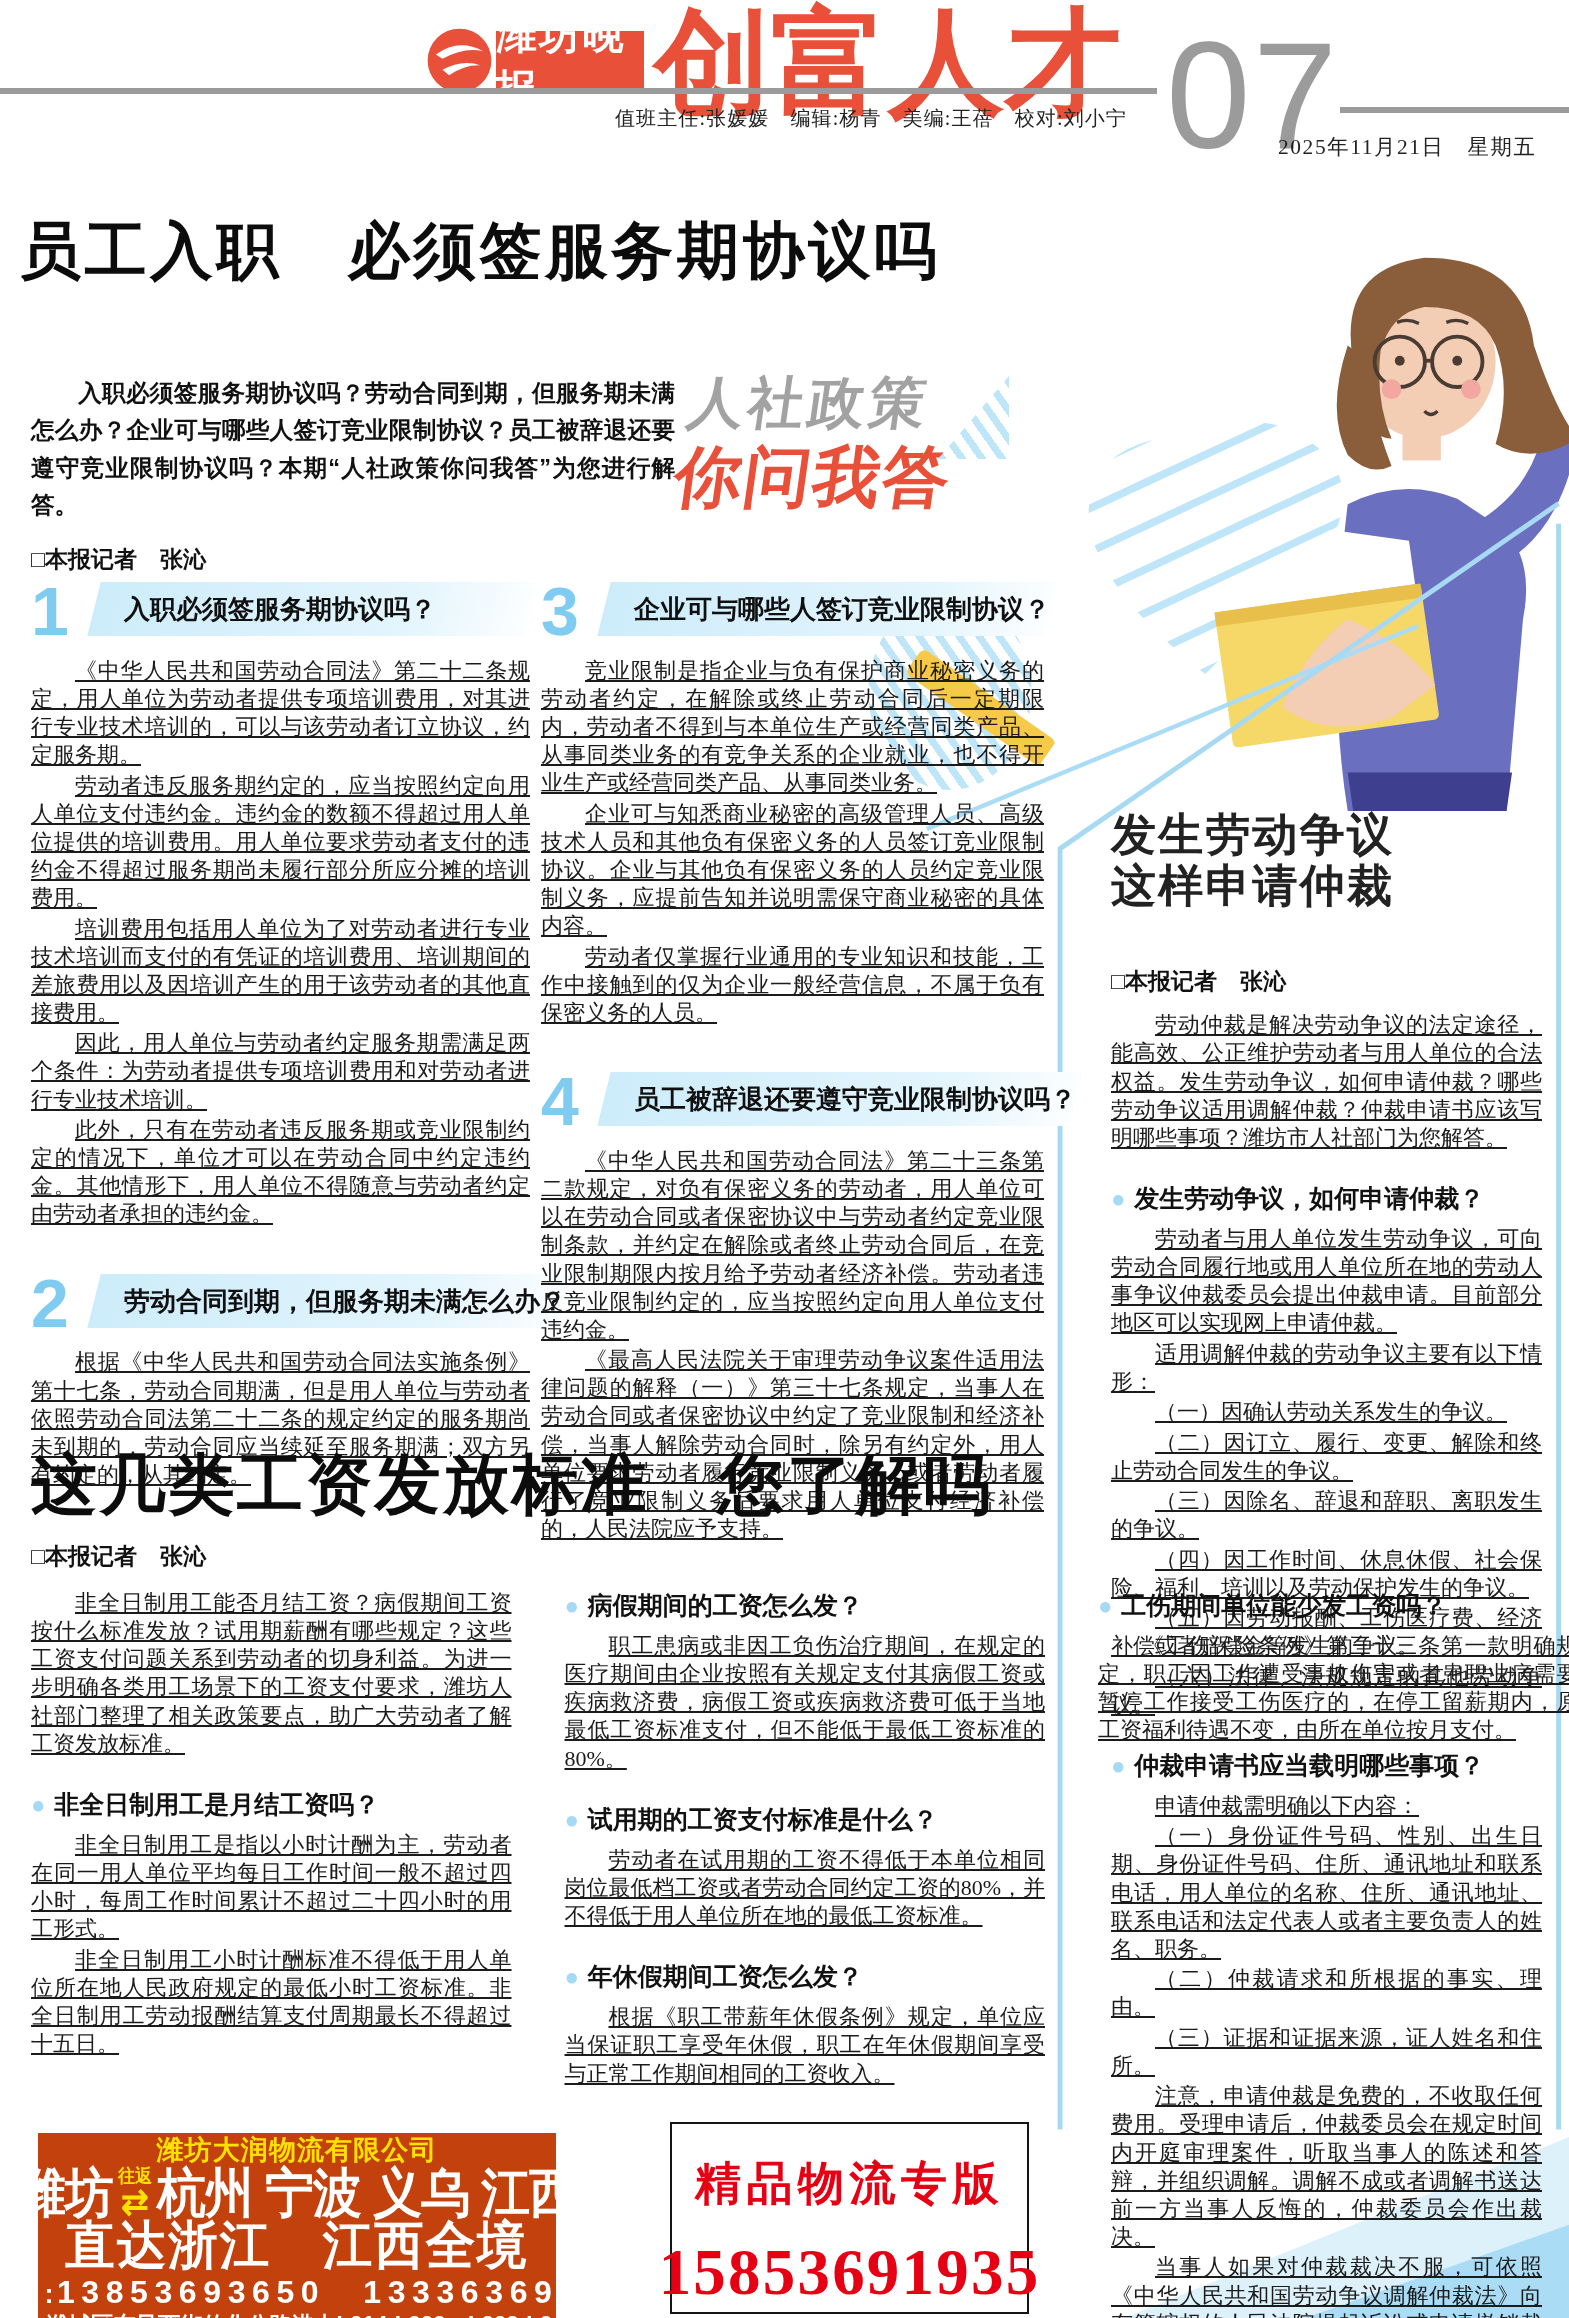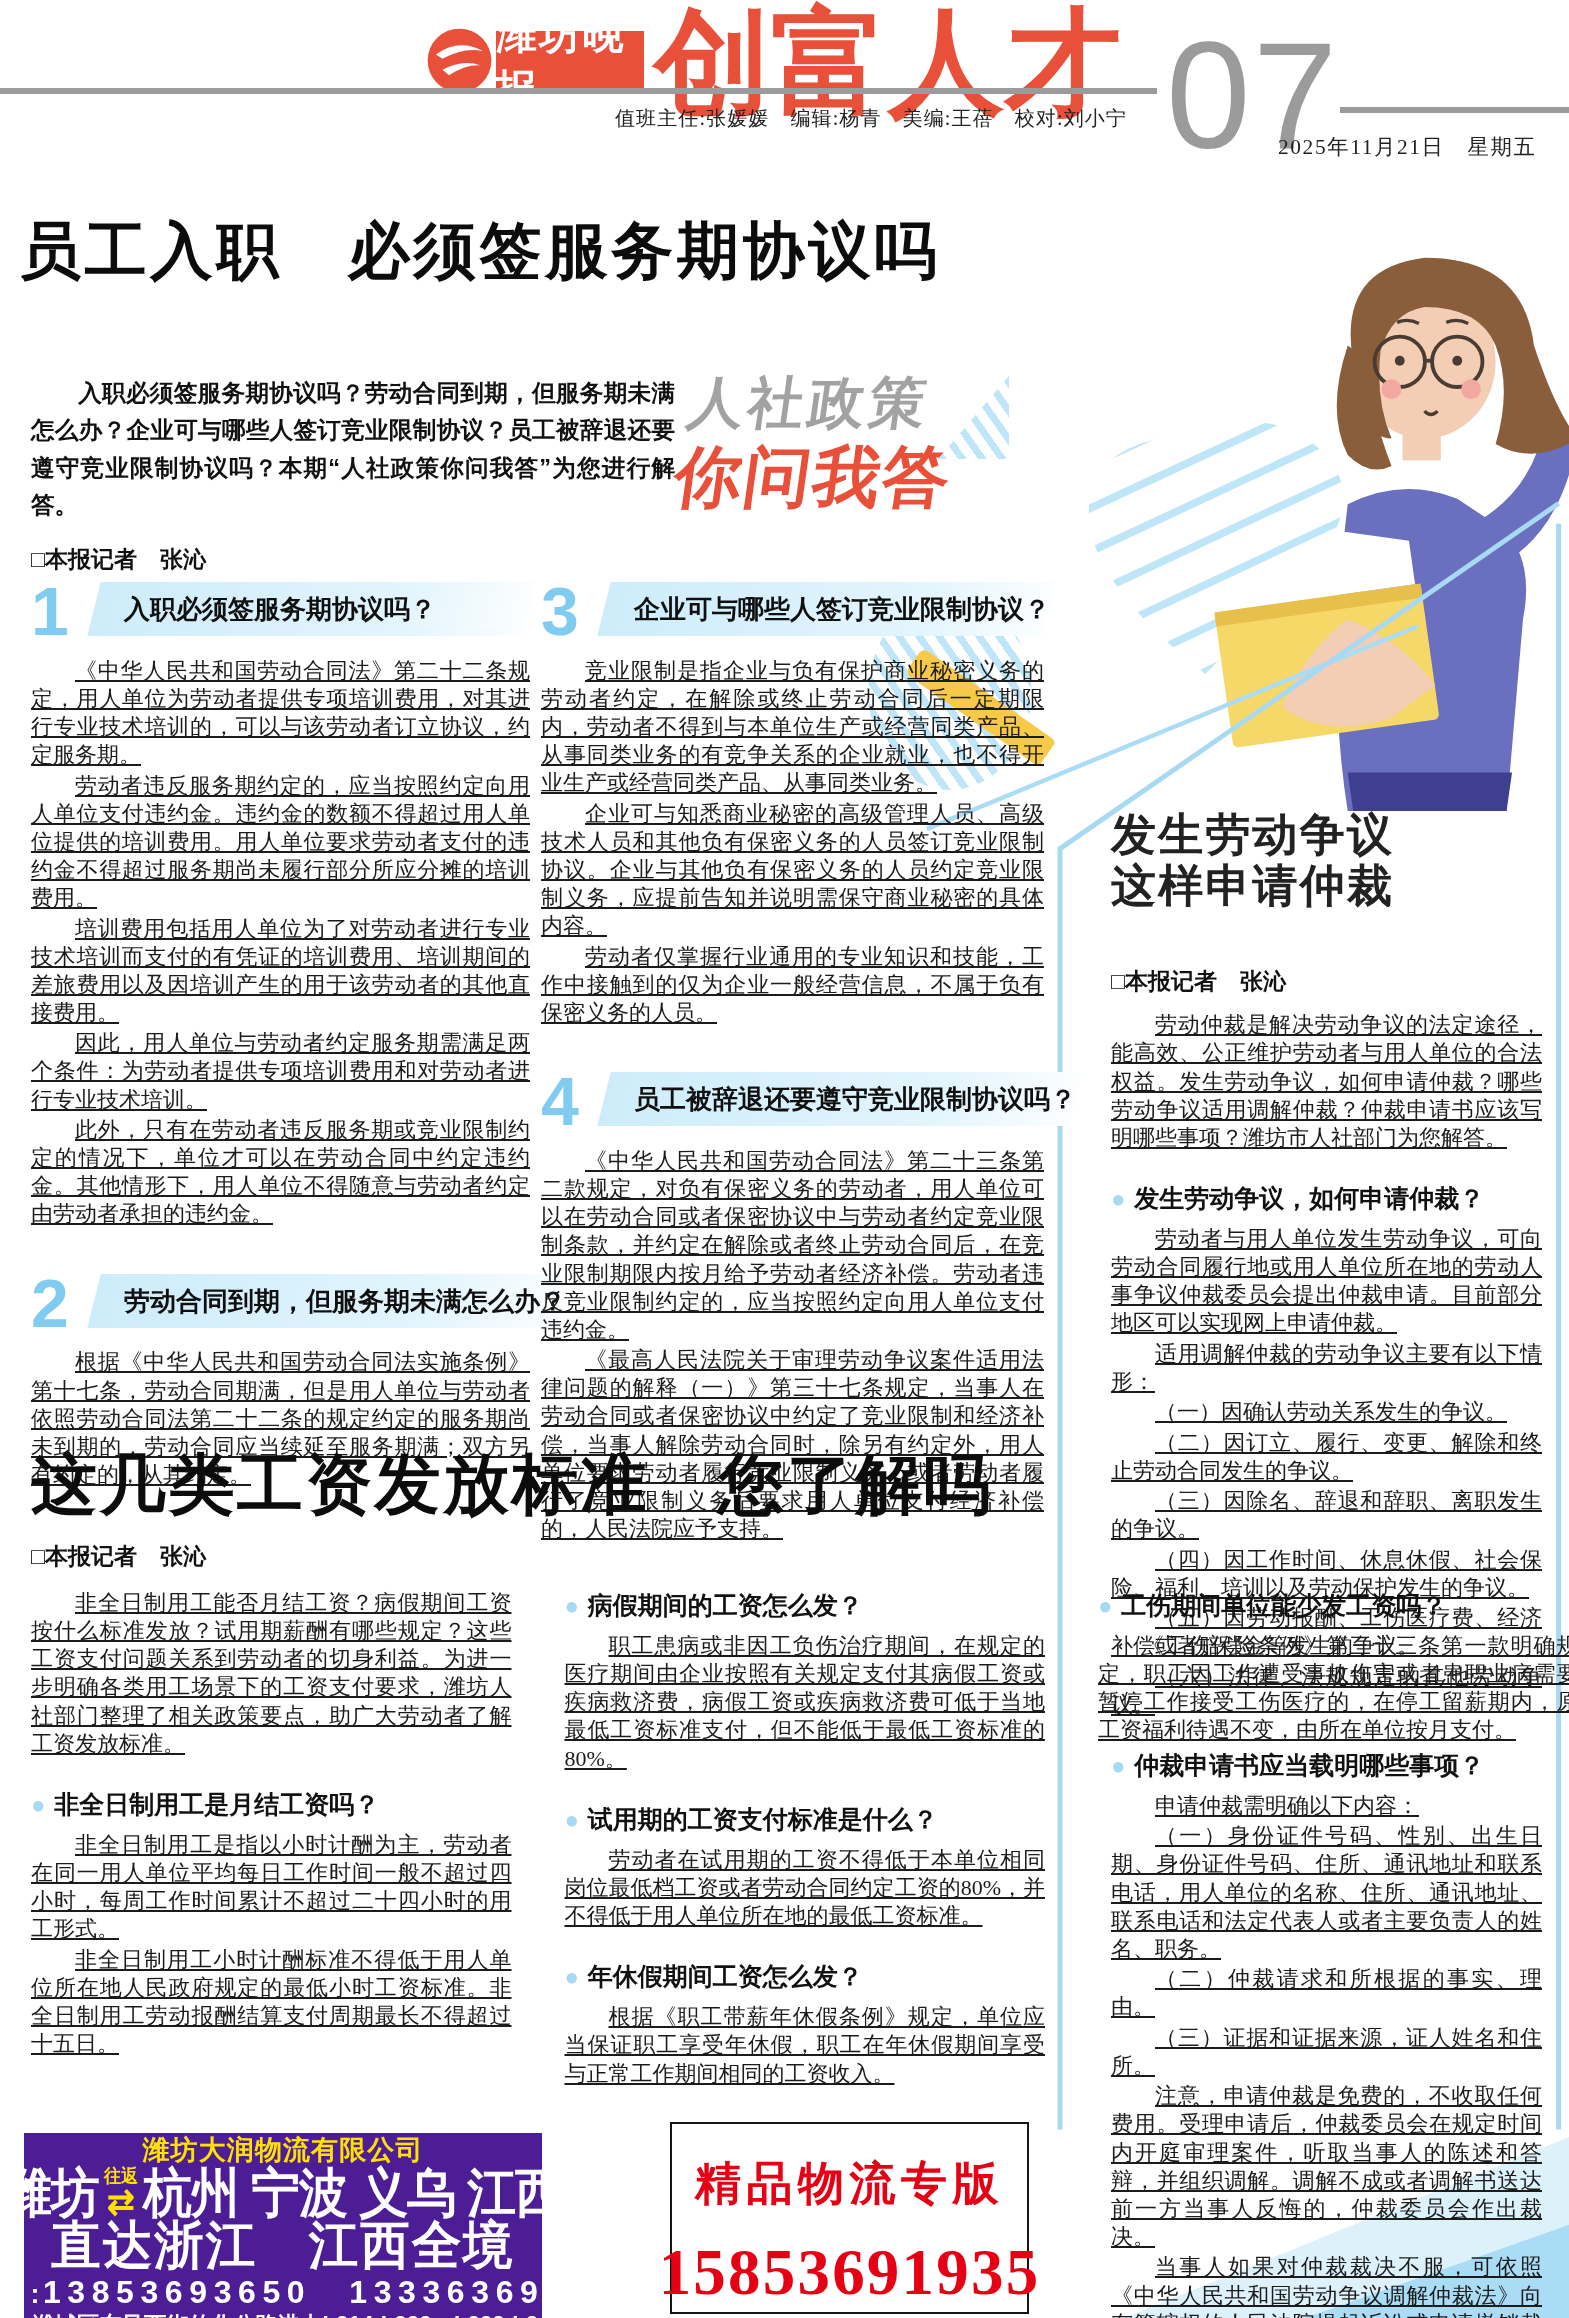--- a/index.html
+++ b/index.html
@@ -57,21 +57,21 @@
   .dot-head{font-size:25px;font-weight:800;color:#111;margin:30px 0 10px 0;}
   .dot{color:#a5d9f4;font-size:24px;margin-right:8.8px;}
 
   
   .wage-title{left:31px;top:1440px;font-size:66px;font-weight:700;letter-spacing:2.7px;color:#0c0c0c;white-space:nowrap;}
   .wage-byline{left:31px;top:1541px;}
   .sb-byline-row{margin:0 0 14.2px 0;}
   .wage-cols{left:31px;top:1589px;width:1014px;height:526px;column-count:2;column-gap:53px;column-fill:auto;}
 
   
-  .ad-red{left:24px;top:2133px;width:518px;height:185px;background:#4c1d95;color:#fff;
+  .ad-red{left:38px;top:2133px;width:518px;height:185px;background:#c2410c;color:#fff;
           display:flex;flex-direction:column;align-items:center;padding:3.3px 7.7px;box-sizing:border-box;overflow:hidden;}
   .ad-company{color:#ffe100;font-size:27px;font-weight:800;line-height:1.1;letter-spacing:1.1px;}
   .ad-route{display:flex;align-items:center;font-weight:900;line-height:1.0;transform:scaleX(0.92);white-space:nowrap;}
   .ad-route .big{font-size:53px;letter-spacing:-1.1px;}
   .ad-swap{display:flex;flex-direction:column;align-items:center;margin:0 5.5px;color:#ffe100;}
   .ad-swap .rt{font-size:18.6px;font-weight:800;line-height:1;}
   .ad-swap .arrows{font-size:36px;line-height:0.9;font-weight:900;}
   .ad-line2{font-size:52px;font-weight:900;line-height:1.0;letter-spacing:2.2px;transform:scaleX(0.95);white-space:nowrap;}
   .ad-phone{display:flex;align-items:baseline;font-weight:800;margin-top:3.3px;white-space:nowrap;}
   .ad-phone .lbl{font-size:27px;letter-spacing:3.3px;}

